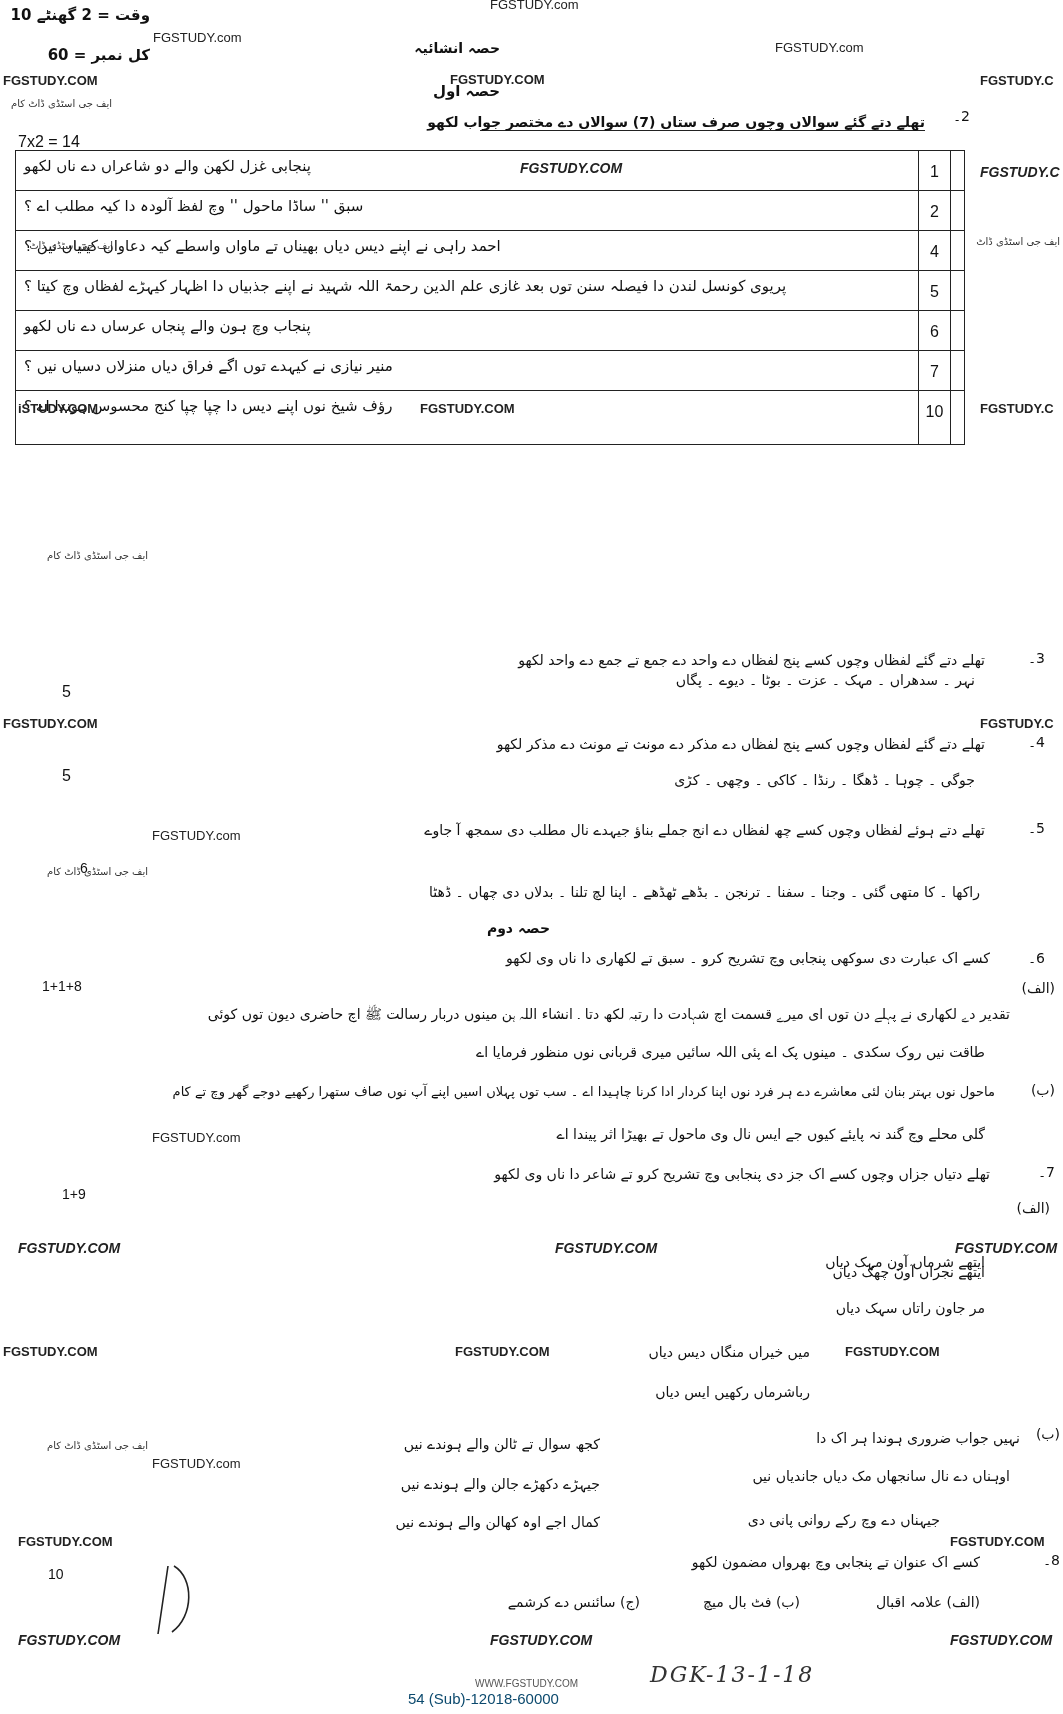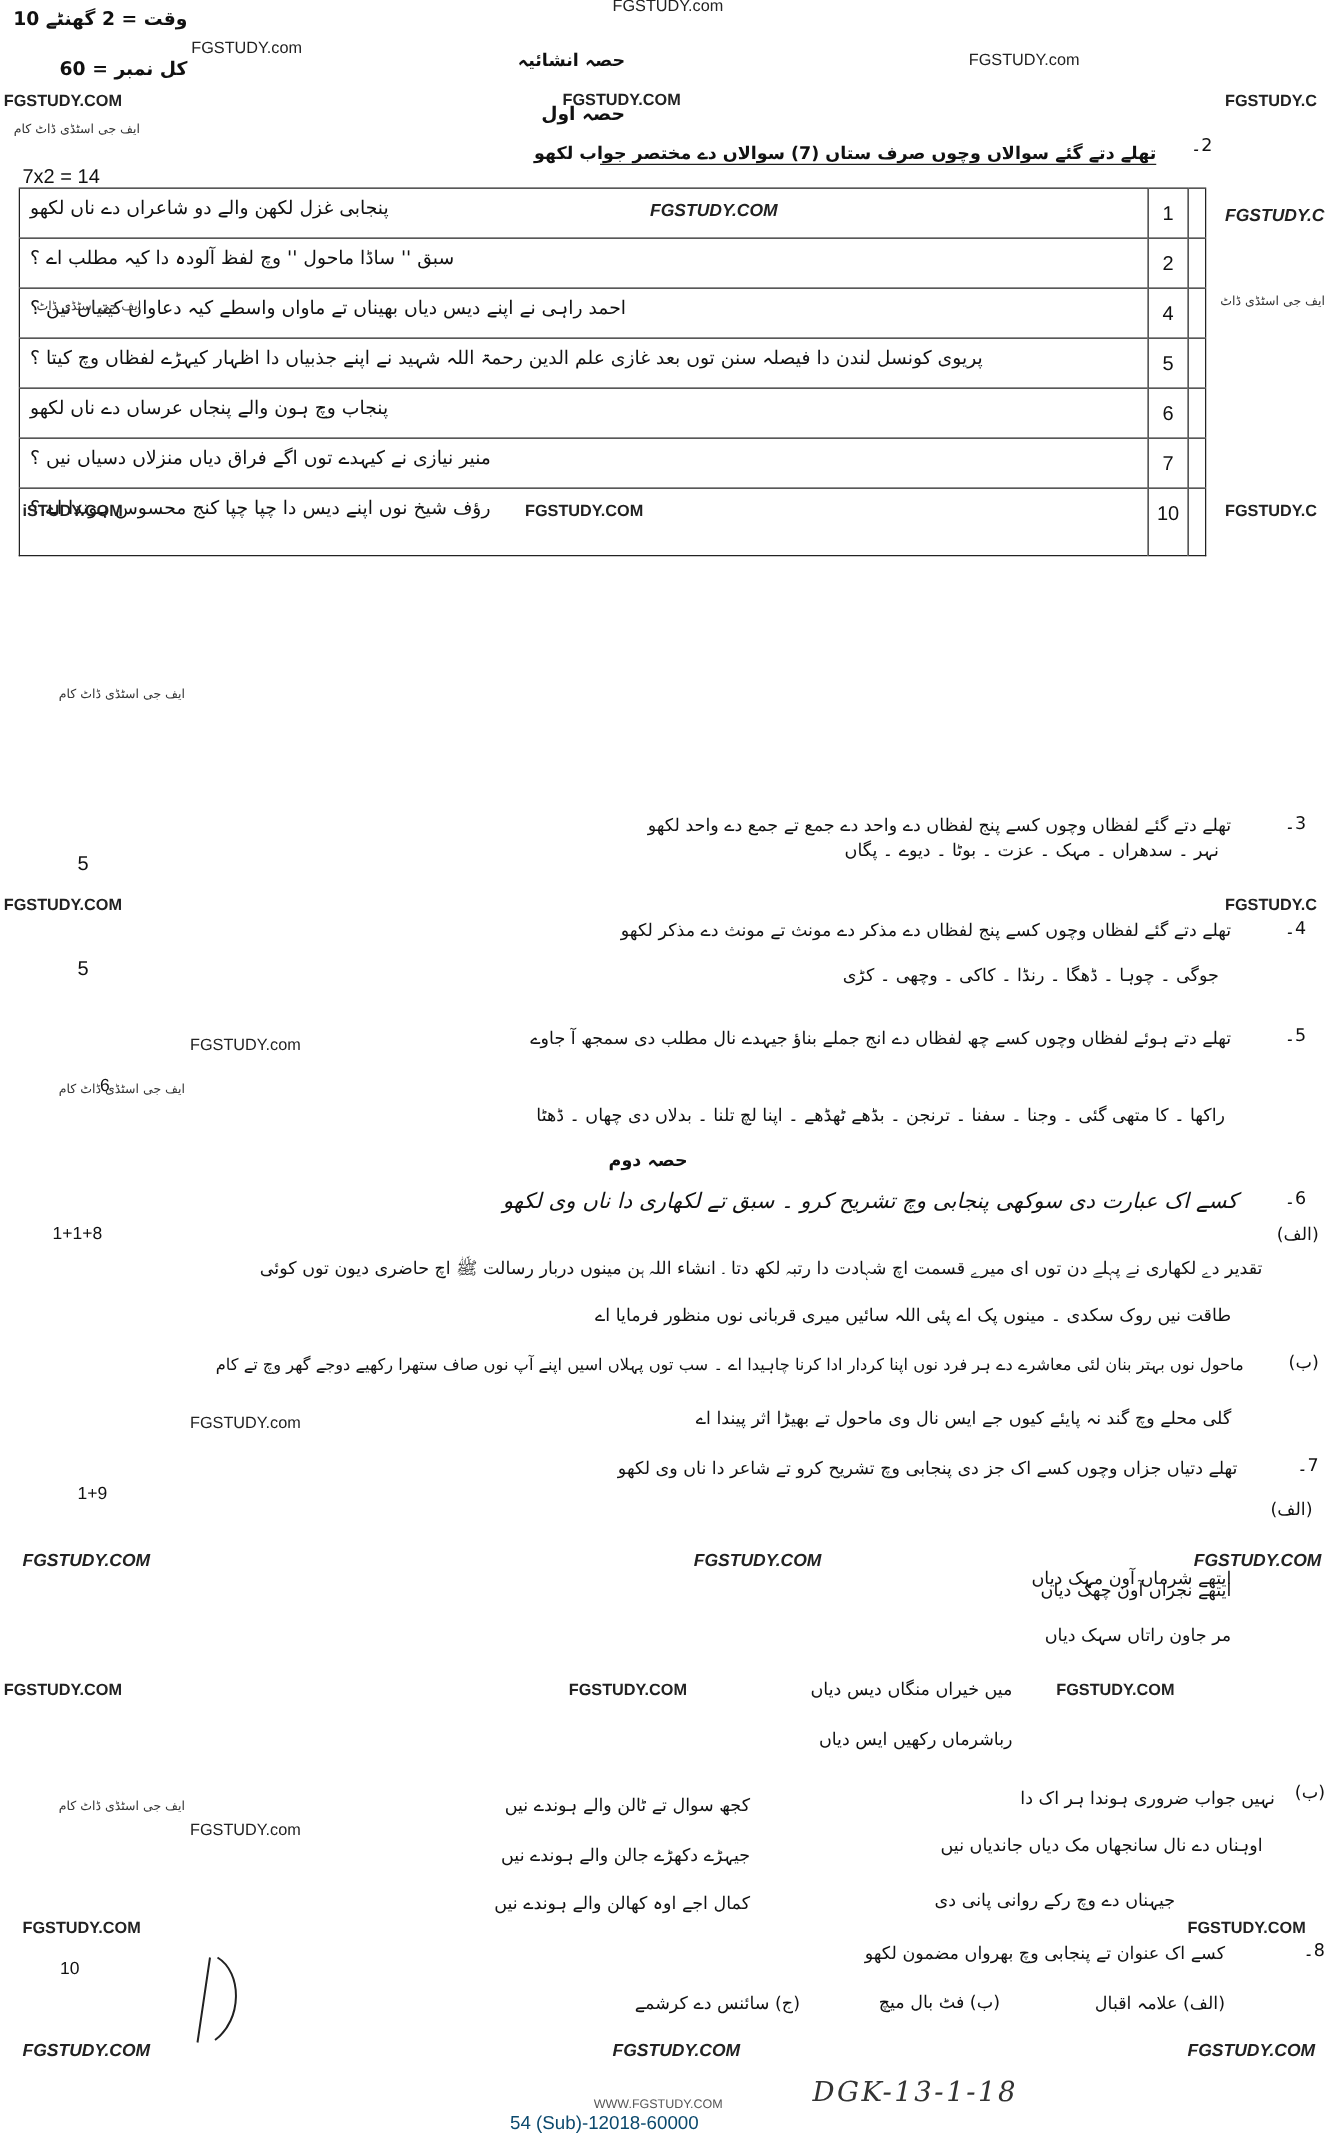--- a/index.html
+++ b/index.html
@@ -105,21 +105,21 @@
 <div class="abs wm wm-n" style="left:152px; top:828px;">FGSTUDY.com</div>
 <div class="abs ur" style="left:1015px; top:820px; width:30px; font-size:14px;">5۔</div>
 <div class="abs ur" style="left:400px; top:822px; width:585px; font-size:14px; white-space:normal;">تھلے دتے ہوئے لفظاں وچوں کسے چھ لفظاں دے انج جملے بناؤ جیہدے نال مطلب دی سمجھ آ جاوے</div>
 <div class="abs wm-ur" style="left:28px; top:866px; width:120px;">ایف جی اسٹڈی ڈاٹ کام</div>
 <div class="abs num" style="left:80px; top:860px; font-size:14px;">6</div>
 <div class="abs ur" style="left:250px; top:884px; width:730px; font-size:14px;">راکھا ۔ کا متھی گئی ۔ وجنا ۔ سفنا ۔ ترنجن ۔ بڈھے ٹھڈھے ۔ اپنا لچ تلنا ۔ بدلاں دی چھاں ۔ ڈھٹا</div>
 
 <div class="abs ur heading" style="left:440px; top:920px; width:110px; font-size:14px;">حصہ دوم</div>
 
 <div class="abs ur" style="left:1015px; top:950px; width:30px; font-size:14px;">6۔</div>
-<div class="abs ur" style="left:460px; top:950px; width:530px; font-size:17px;font-style:italic;">کسے اک عبارت دی سوکھی پنجابی وچ تشریح کرو ۔ سبق تے لکھاری دا ناں وی لکھو</div>
+<div class="abs ur" style="left:460px; top:950px; width:530px; font-size:14px;">کسے اک عبارت دی سوکھی پنجابی وچ تشریح کرو ۔ سبق تے لکھاری دا ناں وی لکھو</div>
 <div class="abs num" style="left:42px; top:978px; font-size:14px;">1+1+8</div>
 <div class="abs ur" style="left:1010px; top:980px; width:45px; font-size:14px;">(الف)</div>
 <div class="abs ur" style="left:140px; top:1006px; width:870px; font-size:14px;">تقدیر دے لکھاری نے پہلے دن توں ای میرے قسمت اچ شہادت دا رتبہ لکھ دتا ۔ انشاء اللہ ہن مینوں دربار رسالت ﷺ اچ حاضری دیون توں کوئی</div>
 <div class="abs ur" style="left:420px; top:1044px; width:565px; font-size:14px;">طاقت نیں روک سکدی ۔ مینوں پک اے پئی اللہ سائیں میری قربانی نوں منظور فرمایا اے</div>
 <div class="abs ur" style="left:1010px; top:1082px; width:45px; font-size:14px;">(ب)</div>
 <div class="abs ur" style="left:60px; top:1084px; width:935px; font-size:13px;">ماحول نوں بہتر بنان لئی معاشرے دے ہر فرد نوں اپنا کردار ادا کرنا چاہیدا اے ۔ سب توں پہلاں اسیں اپنے آپ نوں صاف ستھرا رکھیے دوجے گھر وچ تے کام</div>
 <div class="abs ur" style="left:520px; top:1126px; width:465px; font-size:14px;">گلی محلے وچ گند نہ پایئے کیوں جے ایس نال وی ماحول تے بھیڑا اثر پیندا اے</div>
 <div class="abs wm wm-n" style="left:152px; top:1130px;">FGSTUDY.com</div>
 
 <div class="abs ur" style="left:1015px; top:1164px; width:40px; font-size:14px;">7۔</div>

